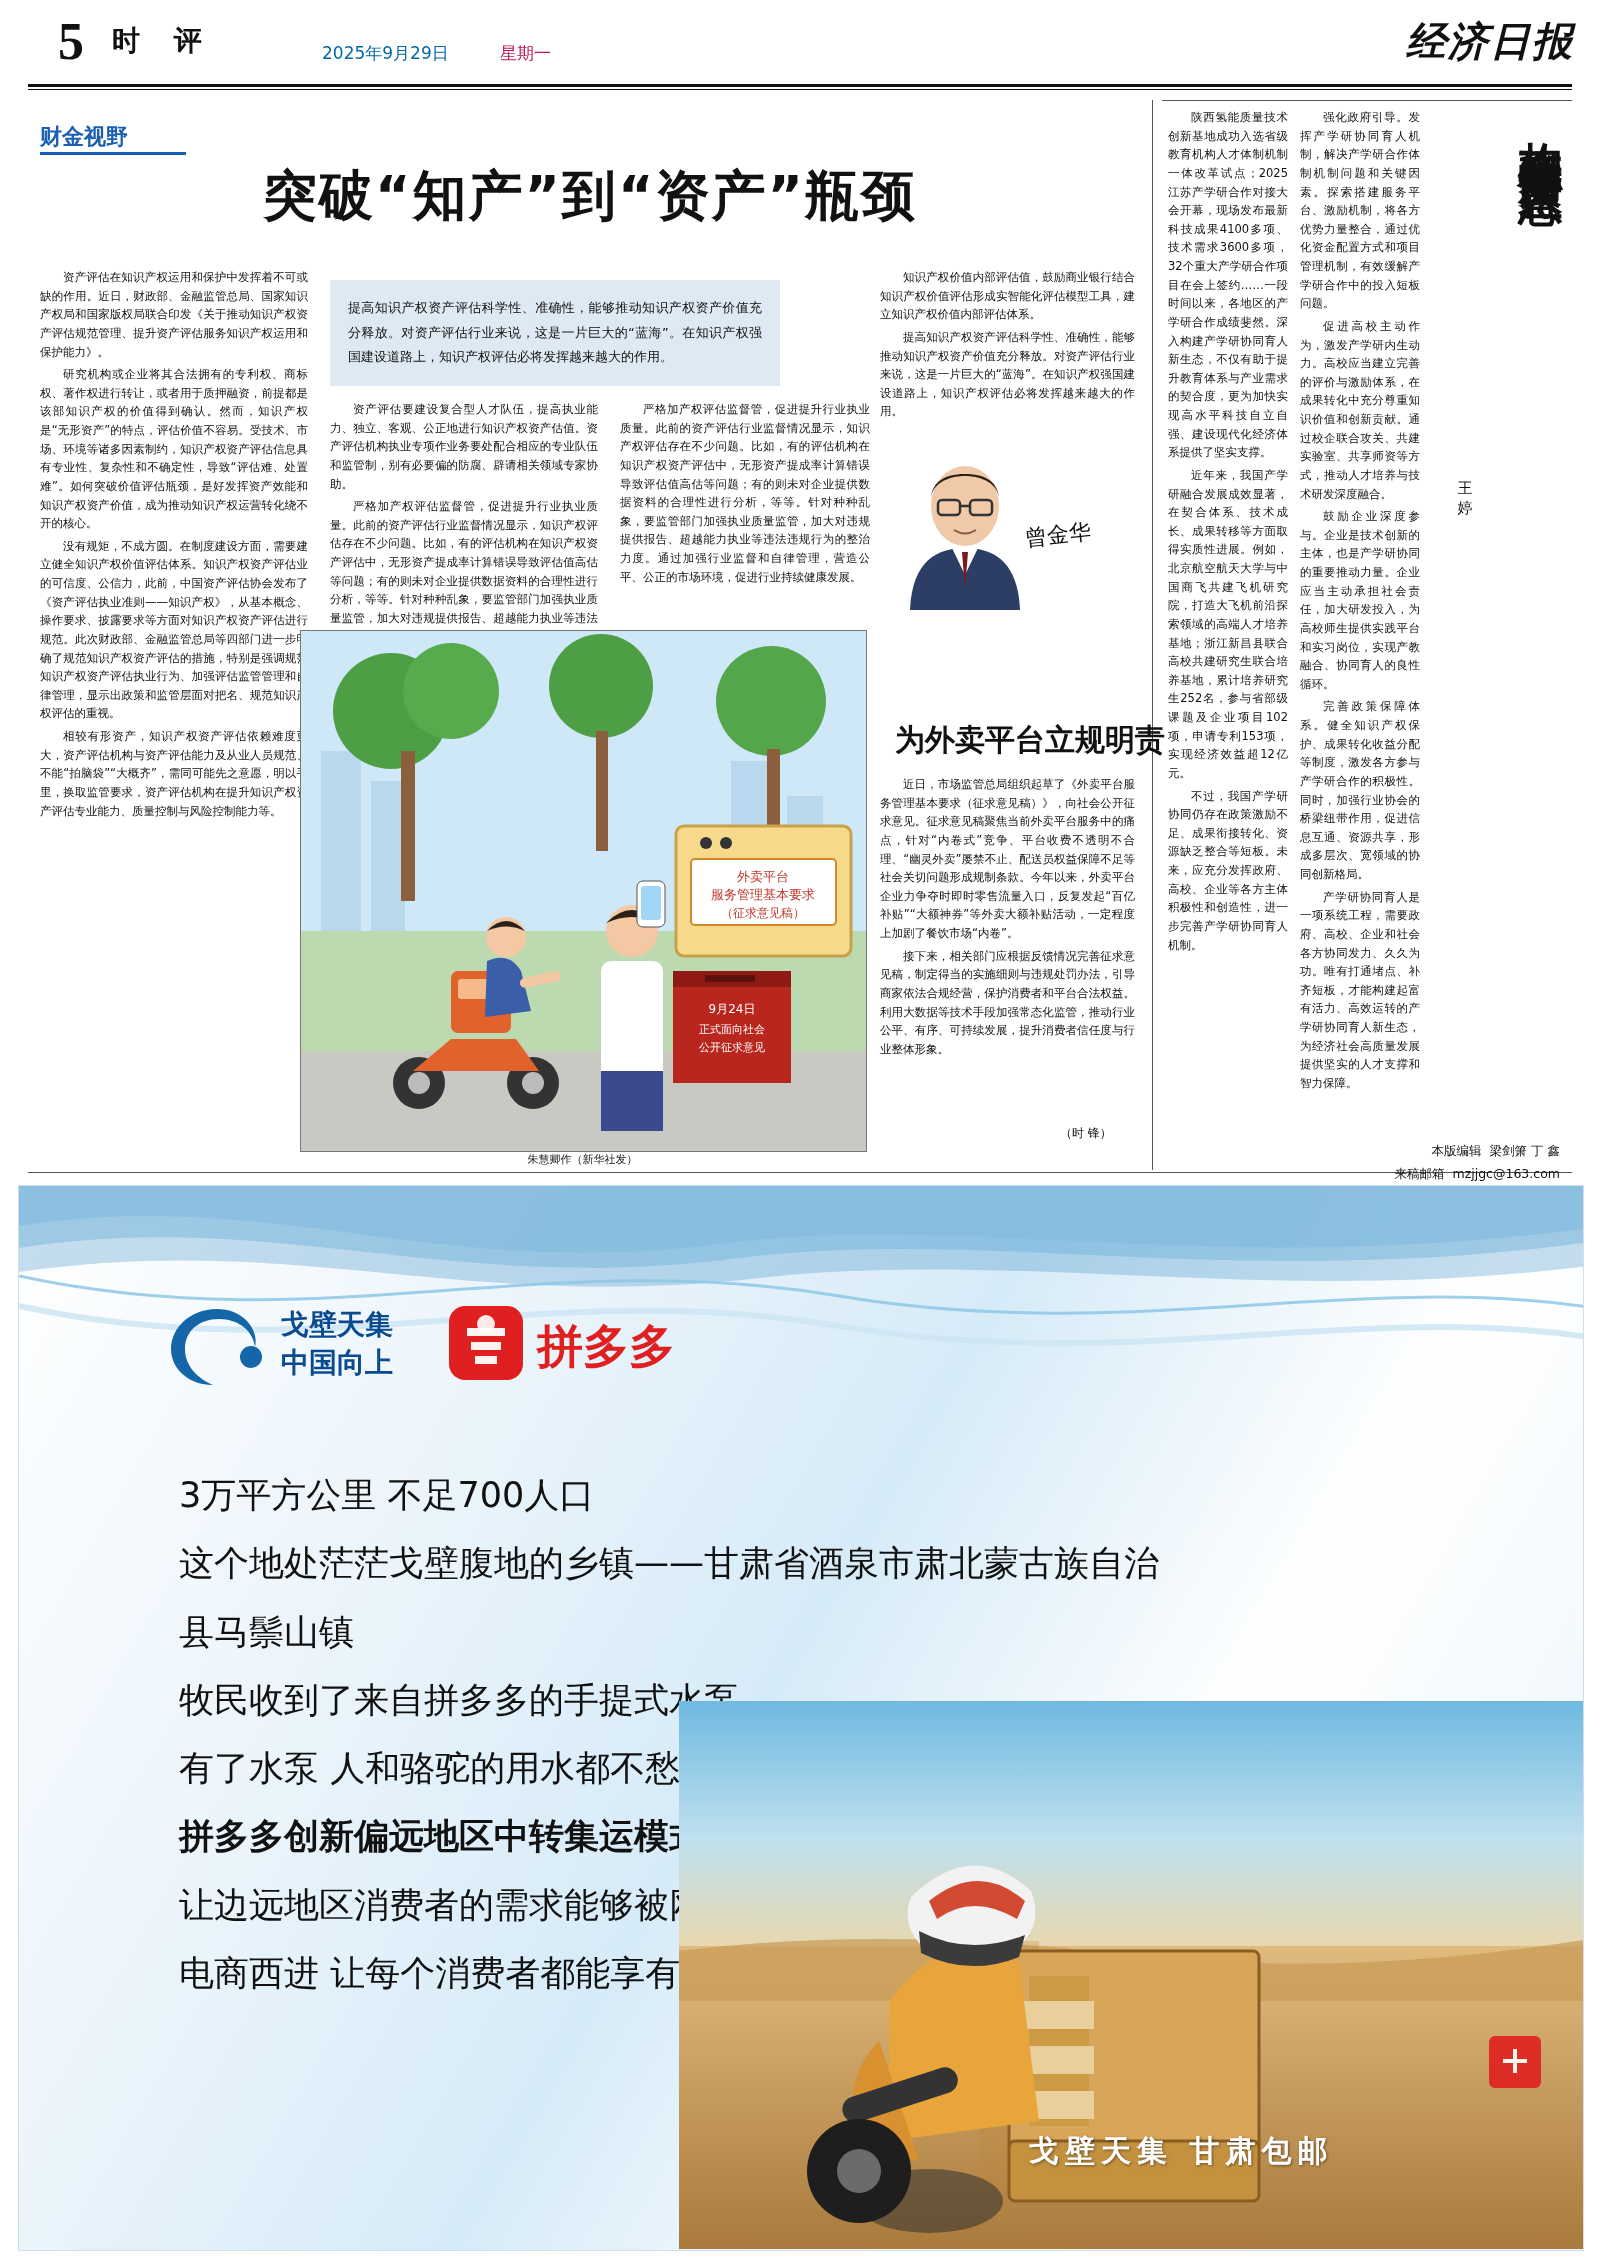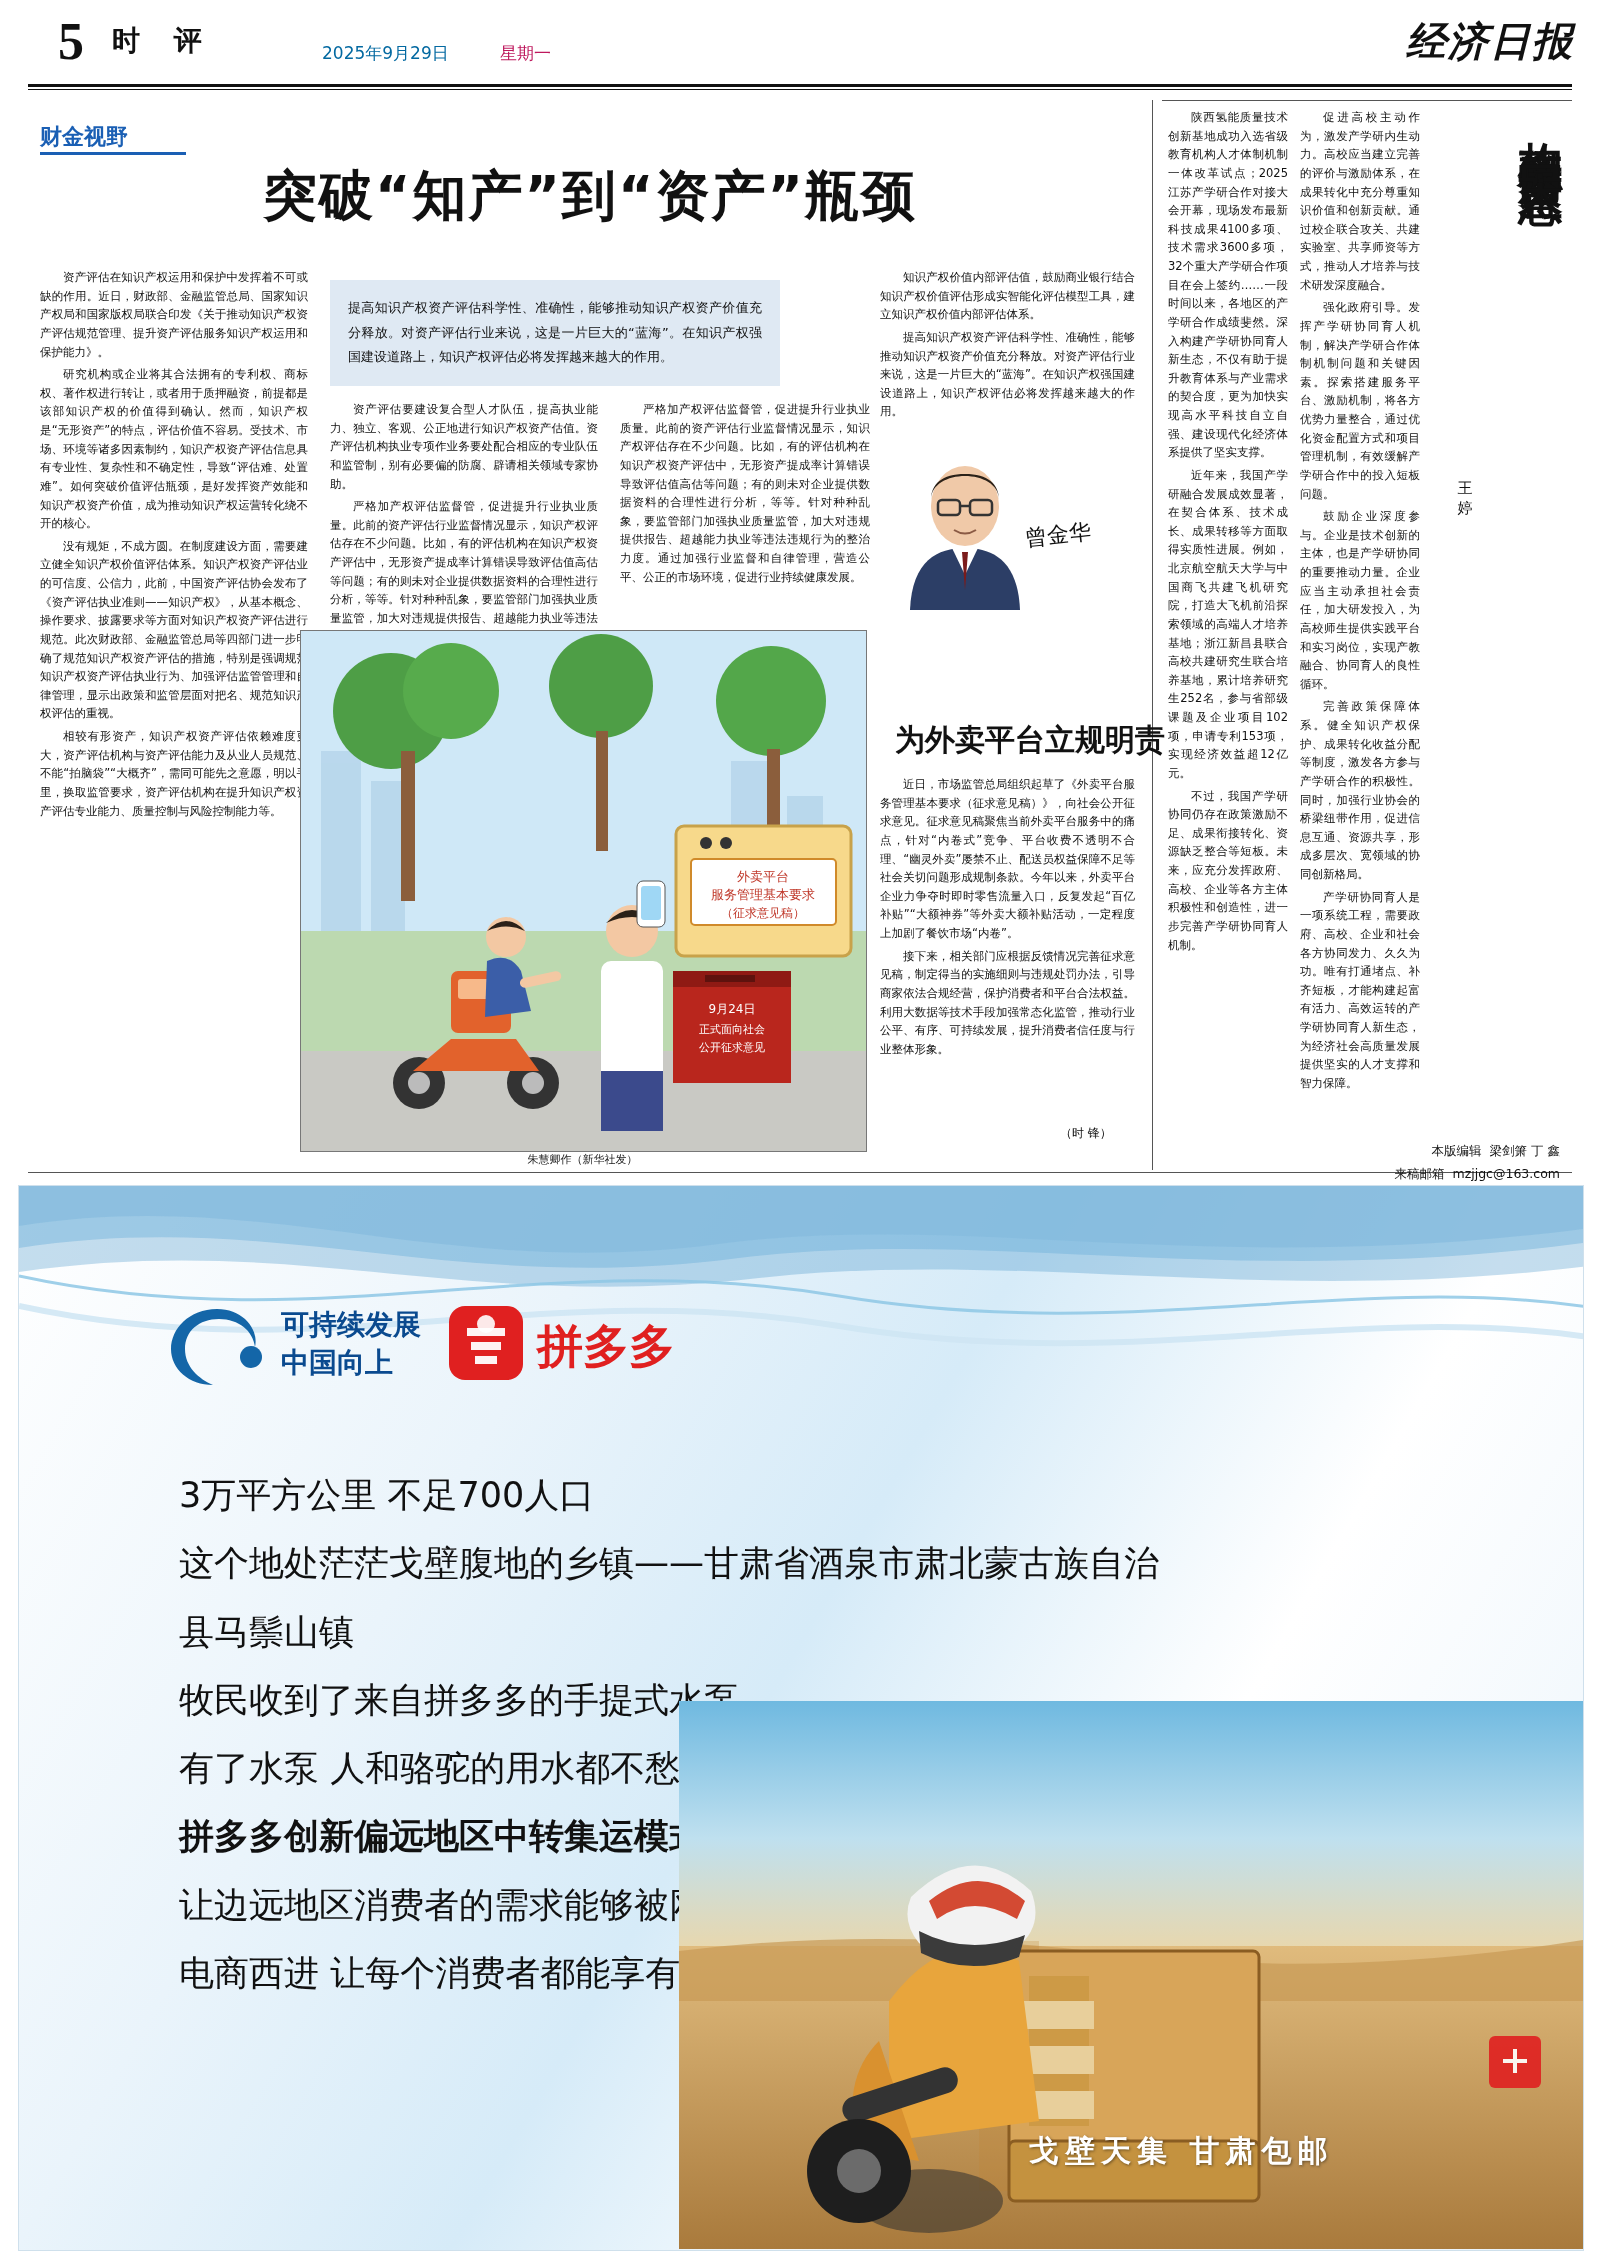--- a/index.html
+++ b/index.html
@@ -202,22 +202,22 @@
 
   <div class="vtitle">构建产学研协同育人生态</div>
   <div class="vauthor">王 婷</div>
 
   <div class="col" style="left:1168px;top:108px;width:120px;">
     <p>陕西氢能质量技术创新基地成功入选省级教育机构人才体制机制一体改革试点；2025江苏产学研合作对接大会开幕，现场发布最新科技成果4100多项、技术需求3600多项，32个重大产学研合作项目在会上签约……一段时间以来，各地区的产学研合作成绩斐然。深入构建产学研协同育人新生态，不仅有助于提升教育体系与产业需求的契合度，更为加快实现高水平科技自立自强、建设现代化经济体系提供了坚实支撑。</p>
     <p>近年来，我国产学研融合发展成效显著，在契合体系、技术成长、成果转移等方面取得实质性进展。例如，北京航空航天大学与中国商飞共建飞机研究院，打造大飞机前沿探索领域的高端人才培养基地；浙江新昌县联合高校共建研究生联合培养基地，累计培养研究生252名，参与省部级课题及企业项目102项，申请专利153项，实现经济效益超12亿元。</p>
     <p>不过，我国产学研协同仍存在政策激励不足、成果衔接转化、资源缺乏整合等短板。未来，应充分发挥政府、高校、企业等各方主体积极性和创造性，进一步完善产学研协同育人机制。</p>
   </div>
   <div class="col" style="left:1300px;top:108px;width:120px;">
+    <p>强化政府引导。发挥产学研协同育人机制，解决产学研合作体制机制问题和关键因素。探索搭建服务平台、激励机制，将各方优势力量整合，通过优化资金配置方式和项目管理机制，有效缓解产学研合作中的投入短板问题。</p>
     <p>促进高校主动作为，激发产学研内生动力。高校应当建立完善的评价与激励体系，在成果转化中充分尊重知识价值和创新贡献。通过校企联合攻关、共建实验室、共享师资等方式，推动人才培养与技术研发深度融合。</p>
-    <p>强化政府引导。发挥产学研协同育人机制，解决产学研合作体制机制问题和关键因素。探索搭建服务平台、激励机制，将各方优势力量整合，通过优化资金配置方式和项目管理机制，有效缓解产学研合作中的投入短板问题。</p>
     <p>鼓励企业深度参与。企业是技术创新的主体，也是产学研协同的重要推动力量。企业应当主动承担社会责任，加大研发投入，为高校师生提供实践平台和实习岗位，实现产教融合、协同育人的良性循环。</p>
     <p>完善政策保障体系。健全知识产权保护、成果转化收益分配等制度，激发各方参与产学研合作的积极性。同时，加强行业协会的桥梁纽带作用，促进信息互通、资源共享，形成多层次、宽领域的协同创新格局。</p>
     <p>产学研协同育人是一项系统工程，需要政府、高校、企业和社会各方协同发力、久久为功。唯有打通堵点、补齐短板，才能构建起富有活力、高效运转的产学研协同育人新生态，为经济社会高质量发展提供坚实的人才支撑和智力保障。</p>
   </div>
 
   <div class="editors">
     <div><span>本版编辑</span>&nbsp;&nbsp;<span>梁剑箫  丁 鑫</span></div>
     <div><span>来稿邮箱</span>&nbsp;&nbsp;<span>mzjjgc@163.com</span></div>
   </div>
 
@@ -233,21 +233,21 @@
       <path d="M0,60 C300,125 520,30 820,80 C1120,130 1350,50 1600,96" stroke="#cfe6f4" stroke-width="6" fill="none"></path>
     </svg>
 
     <div class="ad-logo">
       <svg width="120" height="90" viewBox="0 0 120 90">
         <path d="M58 8 C30 8 12 28 12 48 C12 68 30 84 54 84 C40 78 26 66 26 48 C26 30 40 18 60 18 C80 18 94 30 96 46 C100 28 84 8 58 8 Z" fill="#1466a8"></path>
         <circle cx="92" cy="56" r="11" fill="#1466a8"></circle>
       </svg>
     </div>
     <div class="ad-logo-text">
-      <div>可持续发展</div>
+      <div>戈壁天集</div>
       <div>中国向上</div>
     </div>
 
     <div class="pdd">
       <svg width="250" height="78" viewBox="0 0 250 78">
         <rect x="0" y="2" width="74" height="74" rx="16" fill="#e02020"></rect>
         <path d="M18 24 h38 v8 h-38 z M22 38 h30 v8 h-30 z M26 52 h22 v8 h-22 z" fill="#ffffff" opacity=".95"></path>
         <circle cx="37" cy="20" r="9" fill="#ffffff" opacity=".9"></circle>
         <text x="88" y="58" font-size="46" font-weight="bold" fill="#e02020" font-family="DejaVu Sans, sans-serif">拼多多</text>
       </svg>

